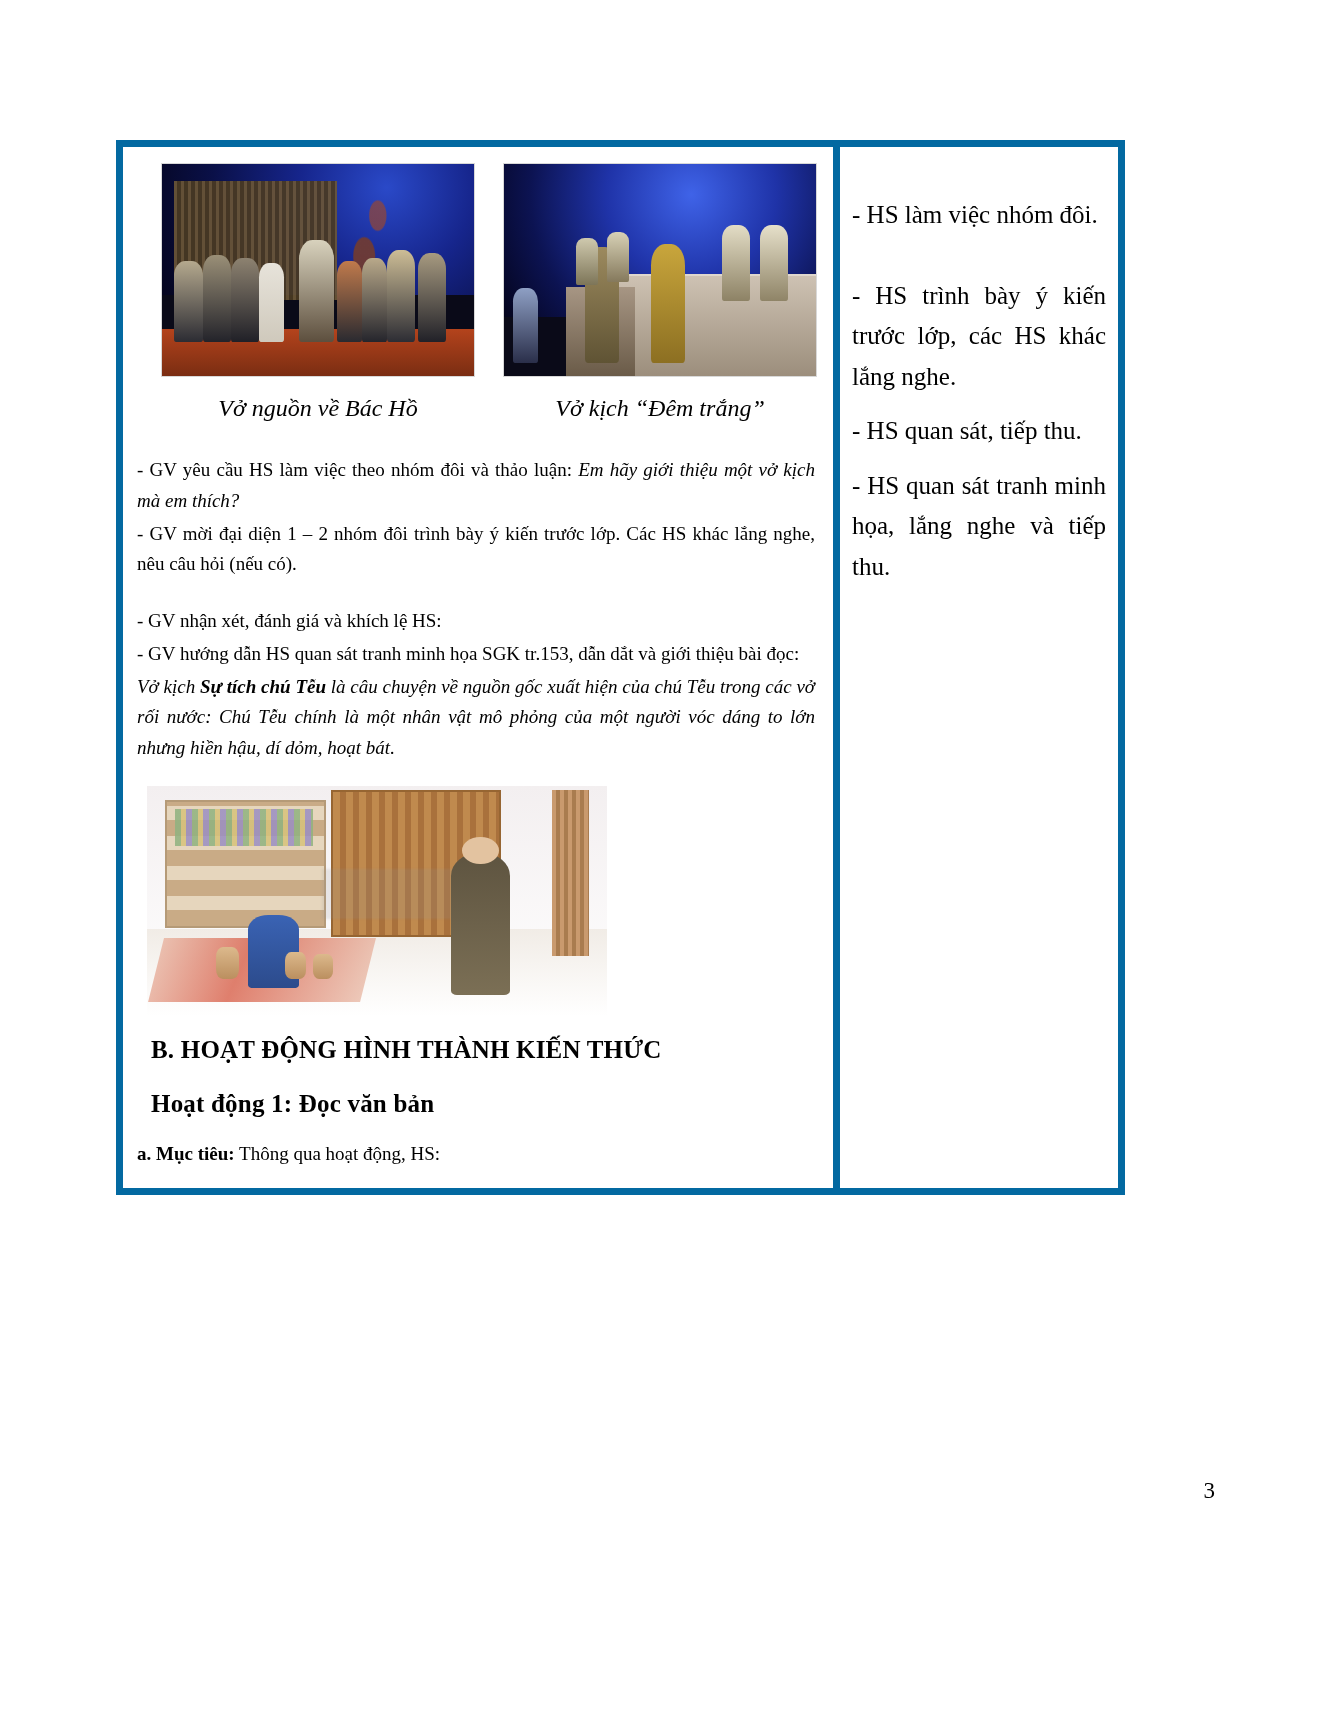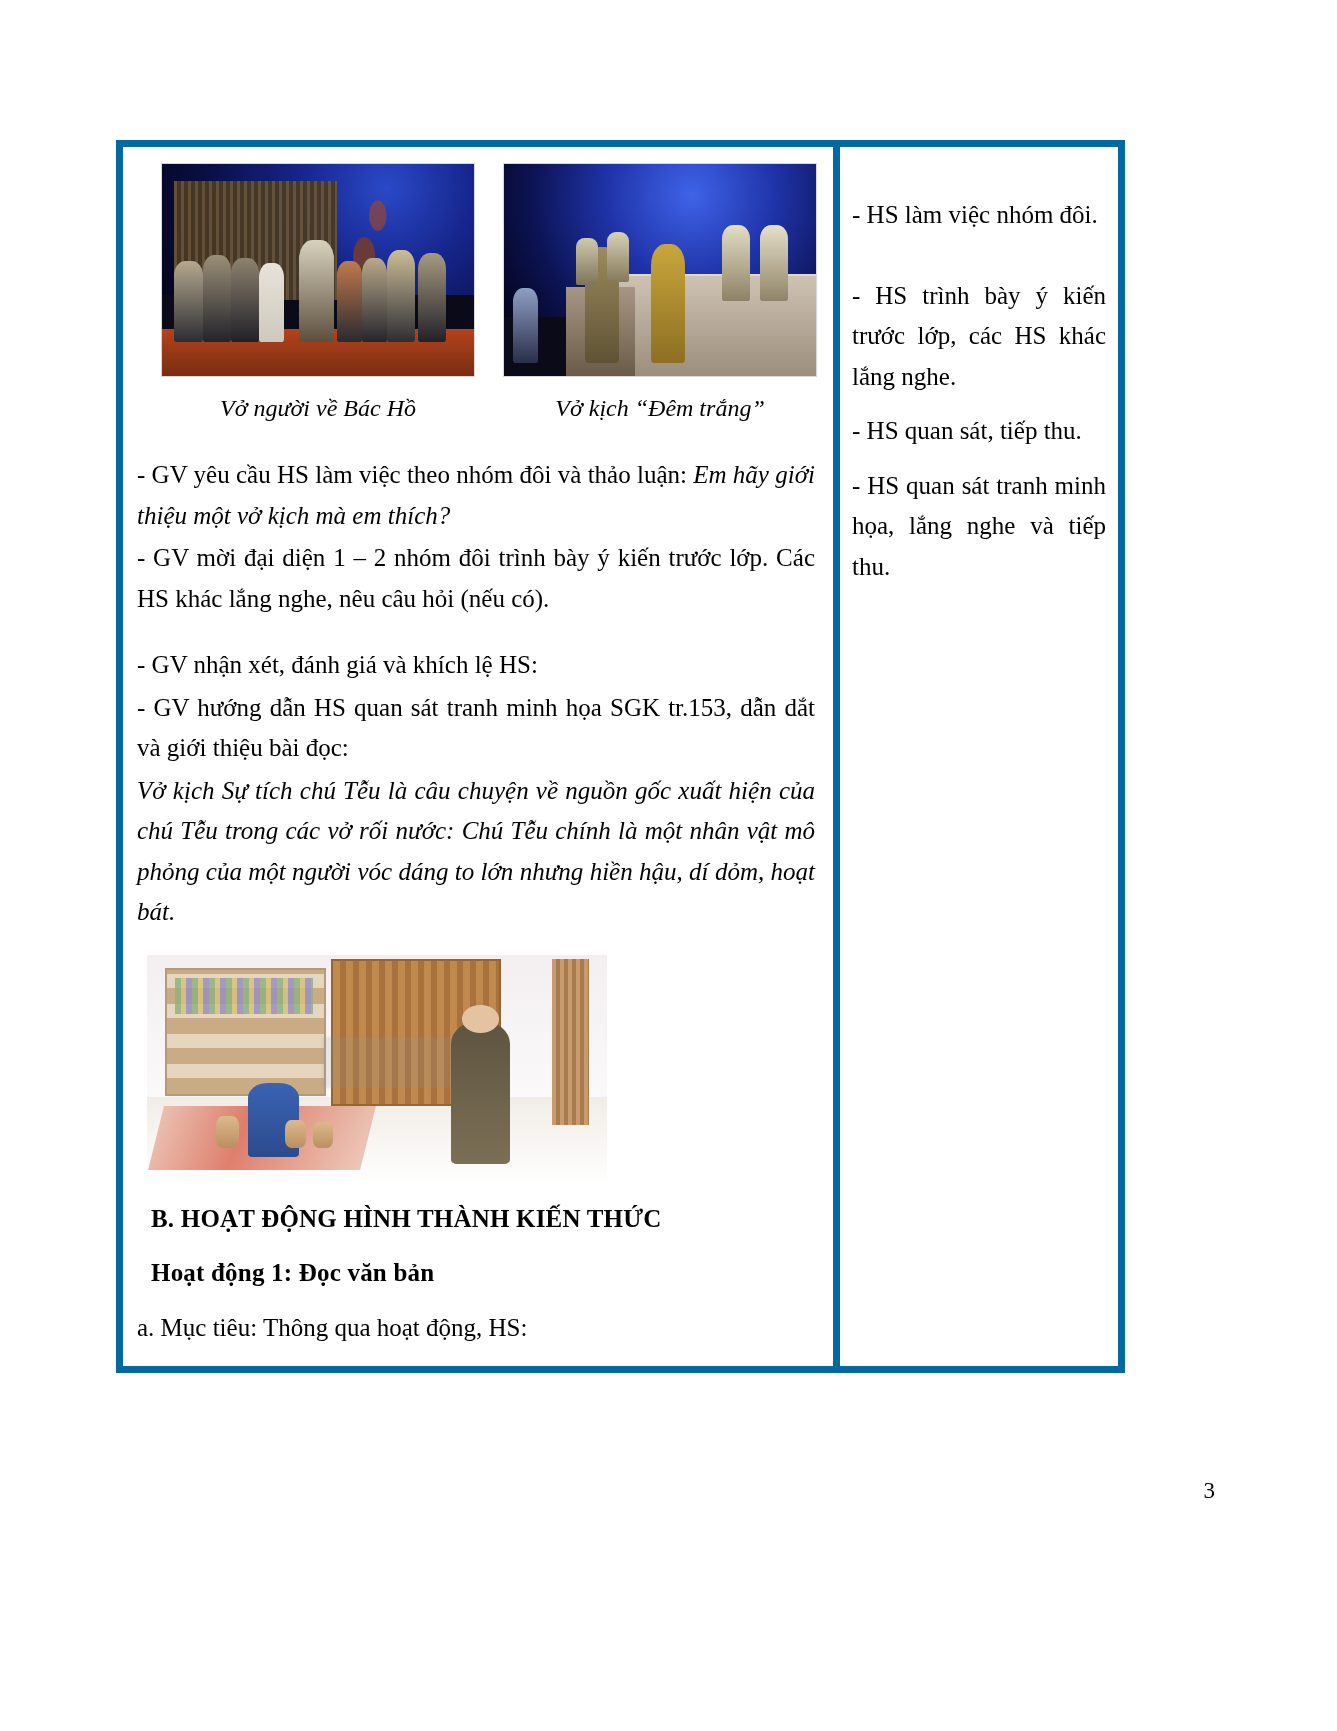--- a/index.html
+++ b/index.html
@@ -120,30 +120,30 @@
   .caption {
     width: 314px;
     text-align: center;
     font-style: italic;
     font-size: 24px;
     line-height: 1.25;
   }
 
   
   .para {
-    font-size: 25px;
+    font-size: 19px;
     line-height: 1.62;
     text-align: justify;
     margin: 0;
     padding: 0 6px 0 4px;
   }
   .para.spaced { margin-top: 26px; }
   .para.tight  { margin-top: 2px; }
   .para i { font-style: italic; }
-  .para b { font-weight: normal; }
+  .para b { font-weight: bold; }
   .para-italic {
     font-style: italic;
   }
   .heading {
     font-size: 25px;
     font-weight: bold;
     line-height: 1.62;
     margin: 14px;
     padding: 0 6px 0 4px;
     letter-spacing: .2px;
@@ -273,21 +273,21 @@
                 <div class="figure" style="left:47%;width:11%;height:76%;background:linear-gradient(#c9a63c,#8c6f22);"></div>
                 <div class="figure" style="left:23%;bottom:50%;width:7%;height:30%;background:linear-gradient(#cfc9ae,#7d7558);"></div>
                 <div class="figure" style="left:33%;bottom:52%;width:7%;height:32%;background:linear-gradient(#d7d1b6,#85795c);"></div>
                 <div class="figure" style="left:70%;bottom:40%;width:9%;height:48%;background:linear-gradient(#e3ddc6,#8d8265);"></div>
                 <div class="figure" style="left:82%;bottom:40%;width:9%;height:48%;background:linear-gradient(#e6e0ca,#8f8467);"></div>
               </div>
             </div>
           </div>
 
           <div class="cap-row">
-            <div class="caption">Vở người về Bác Hồ</div>
+            <div class="caption">Vở nguồn về Bác Hồ</div>
             <div class="caption">Vở kịch “Đêm trắng”</div>
           </div>
 
           <p class="para spaced"><span>- GV yêu cầu HS làm việc theo nhóm đôi và thảo luận: </span><i>Em hãy giới thiệu một vở kịch mà em thích?</i></p>
 
           <p class="para tight">- GV mời đại diện 1 – 2 nhóm đôi trình bày ý kiến trước lớp. Các HS khác lắng nghe, nêu câu hỏi (nếu có).</p>
 
           <p class="para spaced">- GV nhận xét, đánh giá và khích lệ HS:</p>
 
           <p class="para tight">- GV hướng dẫn HS quan sát tranh minh họa SGK tr.153, dẫn dắt và giới thiệu bài đọc:</p>

